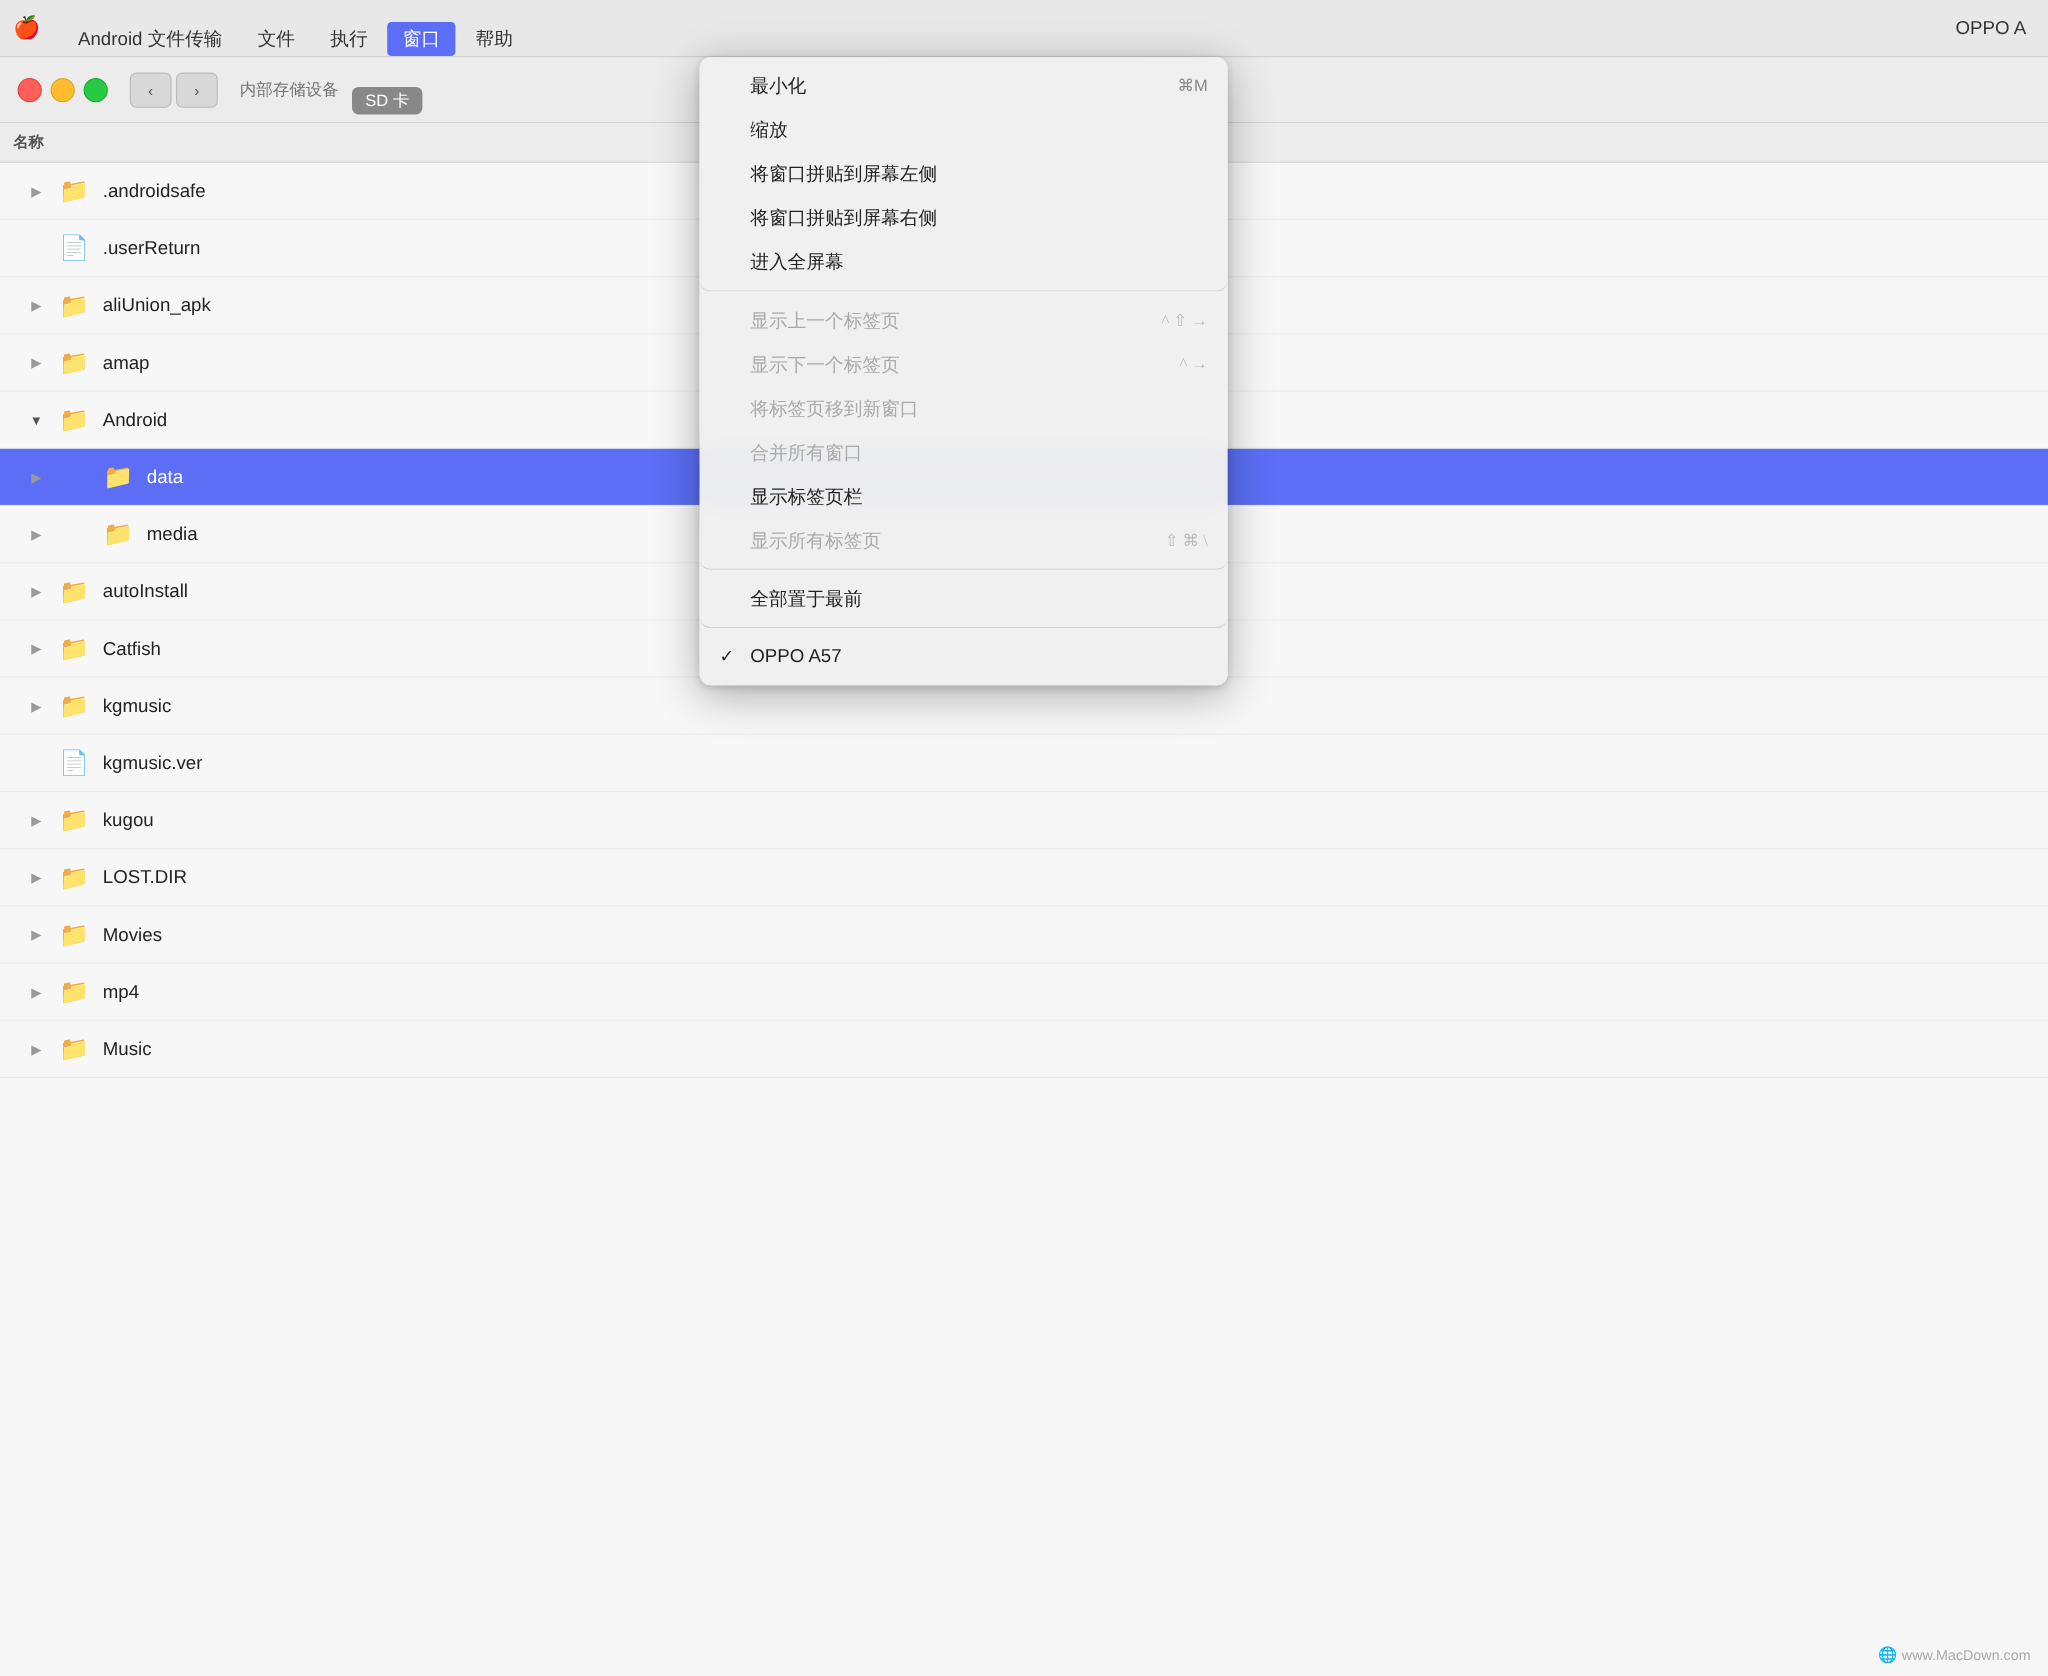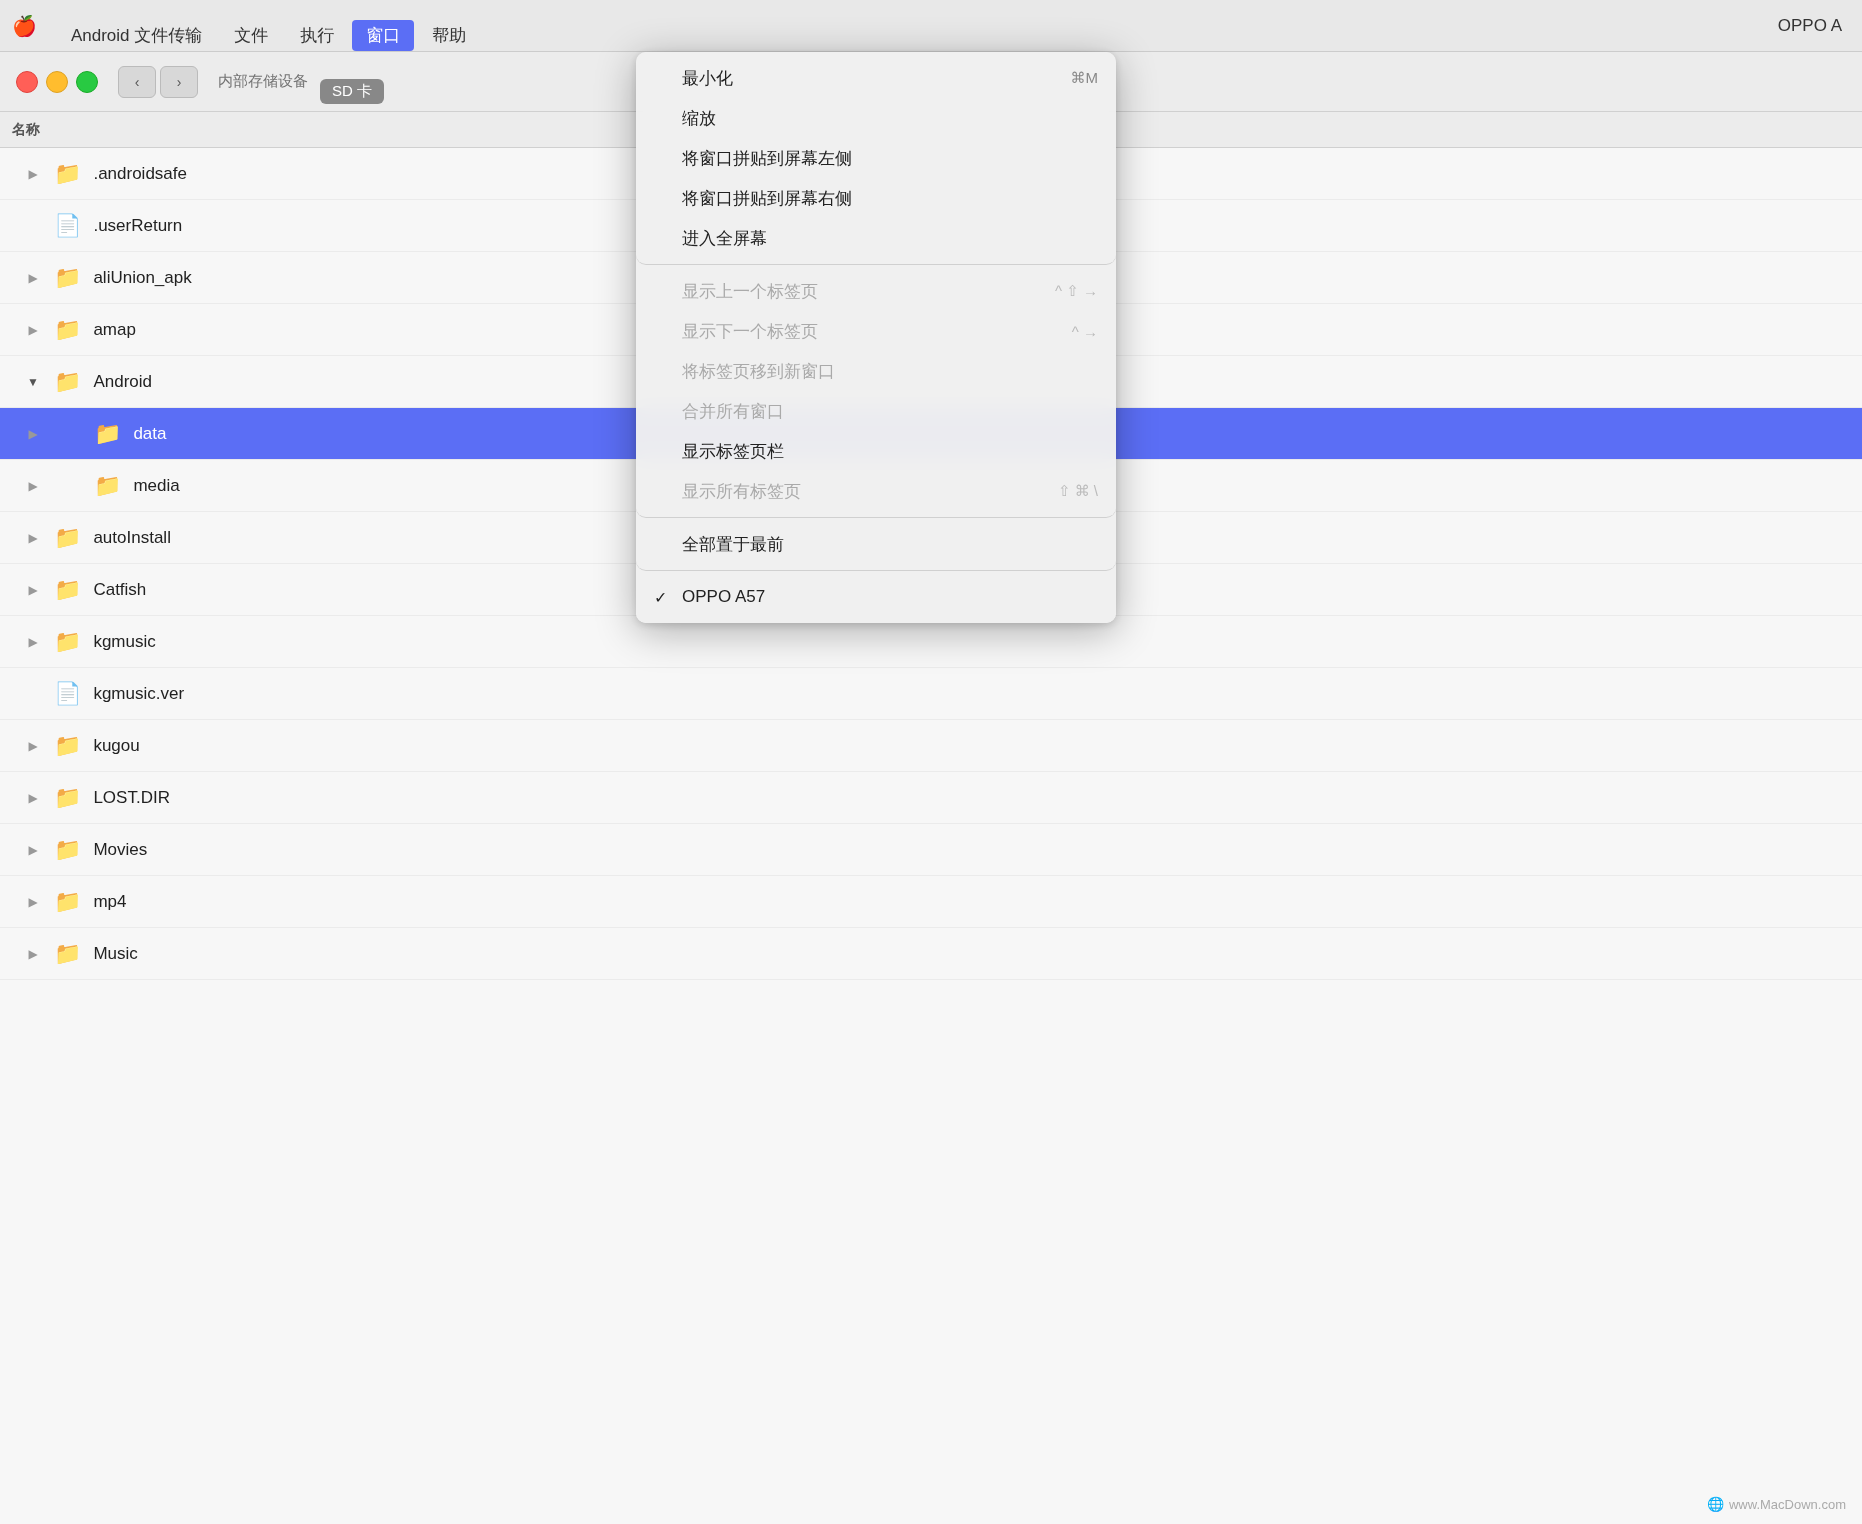--- a/index.html
+++ b/index.html
@@ -205,20 +205,21 @@
       align-items: center;
       padding: 0 18px;
       font-size: 17px;
       color: #222;
       cursor: pointer;
       gap: 8px;
     }
     .dropdown-item.disabled {
       color: #aaa;
       cursor: default;
+      font-family: Liberation Serif, serif;
     }
     .dropdown-item .shortcut {
       margin-left: auto;
       font-size: 15px;
       color: #888;
     }
     .dropdown-item.disabled .shortcut {
       color: #bbb;
     }
     .dropdown-item .check-mark {

